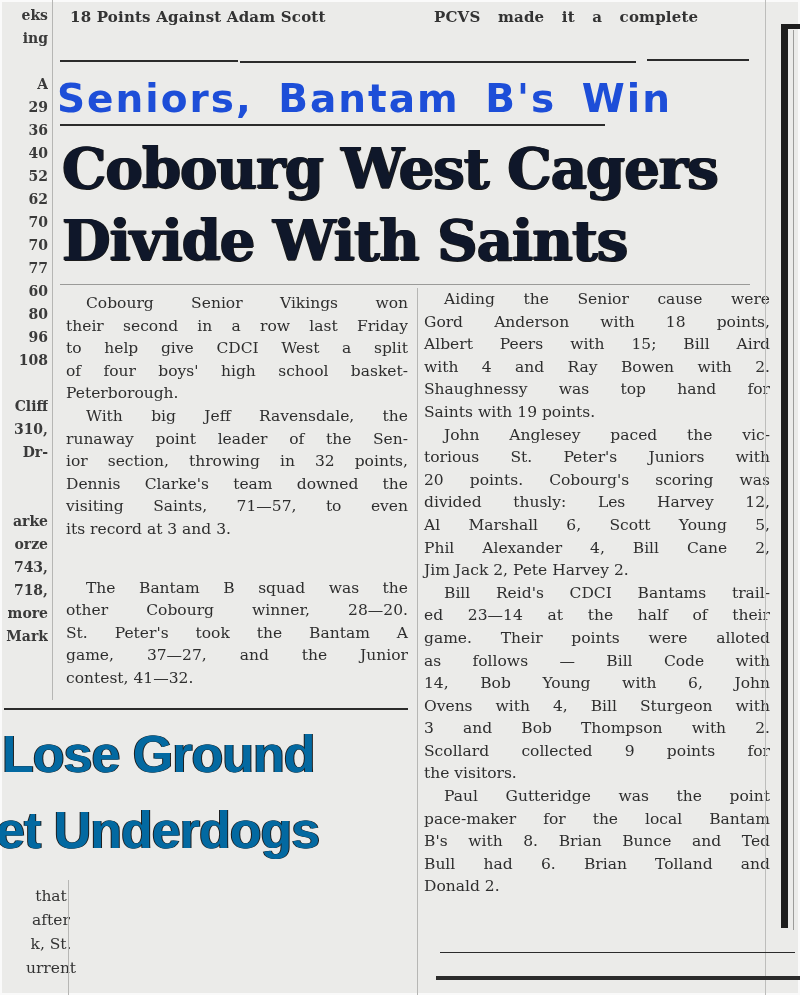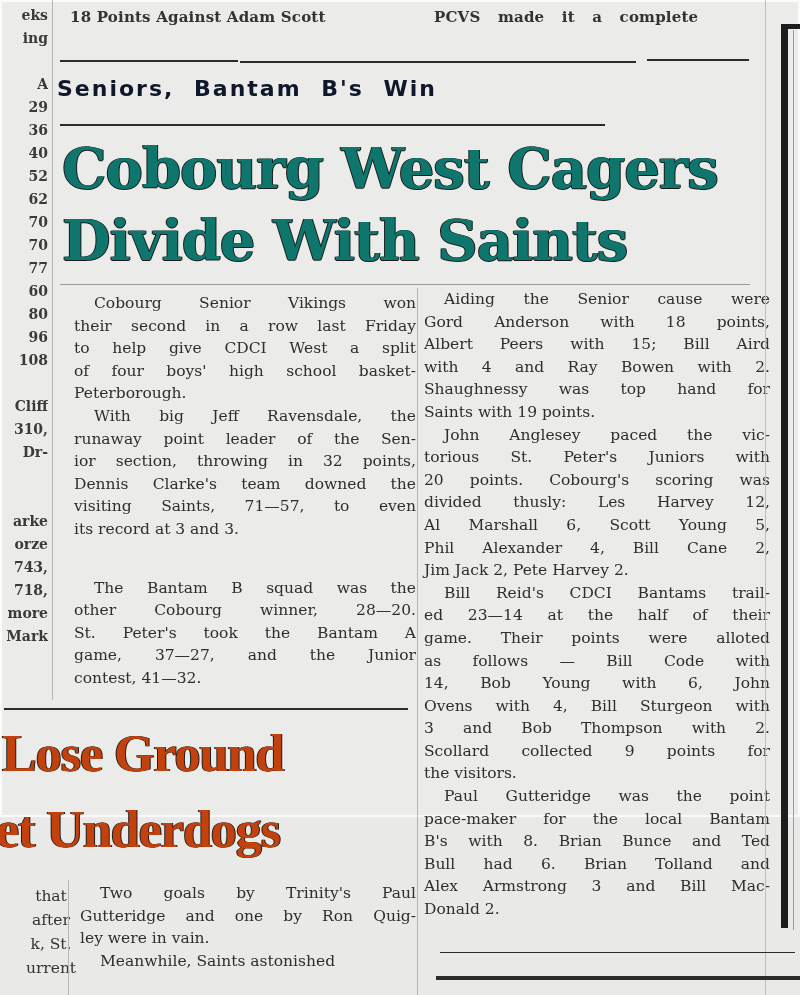--- a/index.html
+++ b/index.html
@@ -3,63 +3,63 @@
   <meta charset="utf-8">
   <style>
     html, body { margin: 0; padding: 0; }
     body {
       width: 800px; height: 995px; overflow: hidden; position: relative;
       background: #e9e9e7;
       font-family: "DejaVu Serif", serif;
       color: #2a2a2a;
     }
     .page {
-      position: absolute; left: 0; top: 0; width: 800px; height: 817px;
+      position: absolute; left: 0; top: 0; width: 800px; height: 995px;
       background: #ebebe9;
       box-shadow: inset 0 0 0 2px #fafafa;
     }
     
     .margin-col {
       position: absolute; left: 0; width: 48px; text-align: right;
       font-size: 14px; line-height: 23px; color: #3a3a3a; font-weight: bold;
     }
     .margin-col div { height: 23px; white-space: nowrap; overflow: hidden; }
     .vrule { position: absolute; background: #b6b6b4; width: 1px; }
     .hrule { position: absolute; background: #2b2b2b; height: 2px; }
     .hrule.thin { background: #9a9a98; height: 1px; }
 
     .kicker {
       position: absolute; font-weight: bold; font-size: 15px; color: #333;
       white-space: nowrap; letter-spacing: 0.2px;
     }
     .subhead {
       position: absolute; left: 57px; top: 76px;
       font-family: "DejaVu Sans", sans-serif; font-weight: bold;
-      font-size: 22px; color: #0f172a; letter-spacing: 2px; word-spacing: 10px;
+      font-size: 39px; color: #1d4ed8; letter-spacing: 2px; word-spacing: 10px;
       white-space: nowrap;
     }
     .headline {
       position: absolute; left: 62px;
       font-family: "DejaVu Serif", serif; font-weight: 900;
-      font-size: 56px; line-height: 68px; color: #0f766e;
+      font-size: 56px; line-height: 68px; color: #0f172a;
       white-space: nowrap; letter-spacing: -1px;
       text-shadow: 1px 0 0 #1b1b1b, -1px 0 0 #1b1b1b, 0 1px 0 #1b1b1b;
     }
     .col {
       position: absolute; font-size: 15.5px; line-height: 22.6px;
       color: #2e2e2e; text-align: justify;
     }
     .col p { margin: 0; text-indent: 20px; }
     .col .line { display: block; white-space: nowrap; text-align: justify; text-align-last: justify; }
     .col .line.last { text-align-last: left; }
 
     .headline2 {
       position: absolute; left: 4px;
-      font-family: Liberation Serif, serif; font-weight: 900;
-      font-size: 52px; color: #c2410c; white-space: nowrap; letter-spacing: -1px;
+      font-family: Liberation Sans, sans-serif; font-weight: 900;
+      font-size: 52px; color: #0369a1; white-space: nowrap; letter-spacing: -1px;
       text-shadow: 1px 0 0 #1f1f1f, -1px 0 0 #1f1f1f;
     }
     .frag {
       position: absolute; left: 0; width: 60px; text-align: center;
       font-size: 15.5px; line-height: 24px; color: #333; padding-left: 21px;
     }
     .frag div { white-space: nowrap; overflow: hidden; height: 24px; }
     .heavy-vbar { position: absolute; background: #1d1d1d; }
   </style>
 </head>
@@ -104,21 +104,21 @@
   <div class="hrule" style="left:60px; top:60px; width:178px;"></div>
   <div class="hrule" style="left:240px; top:61px; width:396px;"></div>
   <div class="hrule" style="left:647px; top:59px; width:102px;"></div>
 
   <div class="subhead">Seniors, Bantam B's Win</div>
   <div class="hrule" style="left:60px; top:124px; width:545px;"></div>
   <div class="headline" style="top:134px;">Cobourg West Cagers</div>
   <div class="headline" style="top:206px;">Divide With Saints</div>
   <div class="hrule thin" style="left:60px; top:284px; width:690px;"></div>
 
-  <div class="col" id="col1" style="left:74px; top:292px; width:342px;">
+  <div class="col" id="col1" style="left:66px; top:292px; width:342px;">
       <p style="text-indent: 0px;">
         <span class="line" style="padding-left: 20px;">Cobourg Senior Vikings won</span>
         <span class="line">their second in a row last Friday</span>
         <span class="line">to help give CDCI West a split</span>
         <span class="line">of four boys' high school basket-</span>
         <span class="line last">Peterborough.</span>
       </p>
       <p style="text-indent: 0px;">
         <span class="line" style="padding-left: 20px;">With big Jeff Ravensdale, the</span>
         <span class="line">runaway point leader of the Sen-</span>
@@ -163,47 +163,36 @@
         <span class="line">Ovens with 4, Bill Sturgeon with</span>
         <span class="line">3 and Bob Thompson with 2.</span>
         <span class="line">Scollard collected 9 points for</span>
         <span class="line last">the visitors.</span>
       </p>
       <p style="text-indent: 0px;">
         <span class="line" style="padding-left: 20px;">Paul Gutteridge was the point</span>
         <span class="line">pace-maker for the local Bantam</span>
         <span class="line">B's with 8. Brian Bunce and Ted</span>
         <span class="line">Bull had 6. Brian Tolland and</span>
-        <span class="line">Alex Armstrong 3 and Bill Mac-</span>
         <span class="line last">Donald 2.</span>
       </p>
     </div>
 
   <div class="hrule" style="left:4px; top:708px; width:404px;"></div>
 
   <div class="headline2" style="top:724px; left:2px;">Lose Ground</div>
   <div class="headline2" style="top:800px; left:-4px;">et Underdogs</div>
 
   <div class="frag" id="frag2" style="top:884px;">
       <div>that</div>
       <div>after</div>
       <div>k, St.</div>
       <div>urrent</div>
     </div>
   <div class="vrule" style="left:68px; top:880px; height:115px;"></div>
-  <div class="col" id="col3" style="left:80px; top:882px; width:336px;">
-      <p style="text-indent: 0px;">
-        <span class="line" style="padding-left: 20px;">Two goals by Trinity's Paul</span>
-        <span class="line">Gutteridge and one by Ron Quig-</span>
-        <span class="line last">ley were in vain.</span>
-      </p>
-      <p style="text-indent: 0px;">
-        <span class="line last" style="padding-left: 20px;">Meanwhile, Saints astonished</span>
-      </p>
-    </div>
 
   <div class="heavy-vbar" style="left:781px; top:26px; width:7px; height:902px;"></div>
   <div class="heavy-vbar" style="left:781px; top:24px; width:19px; height:5px;"></div>
   <div class="vrule" style="left:765px; top:0; height:995px; background:#bdbdbb;"></div>
   <div class="vrule" style="left:793px; top:30px; height:900px; background:#9c9c9a;"></div>
 
   <div class="hrule" style="left:440px; top:952px; width:355px; height:1px;"></div>
   <div class="hrule" style="left:436px; top:976px; width:364px; height:4px;"></div>
 </div>
 

